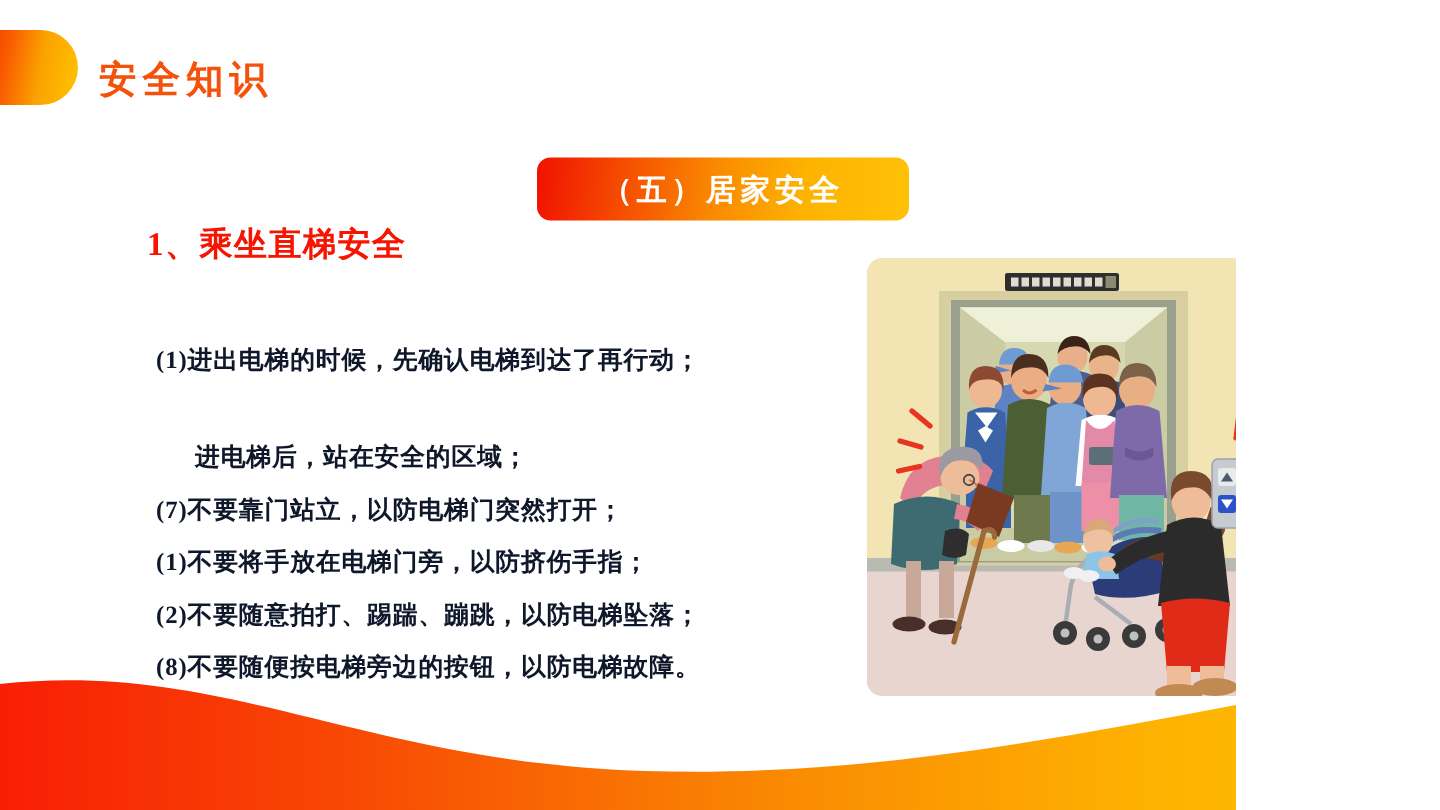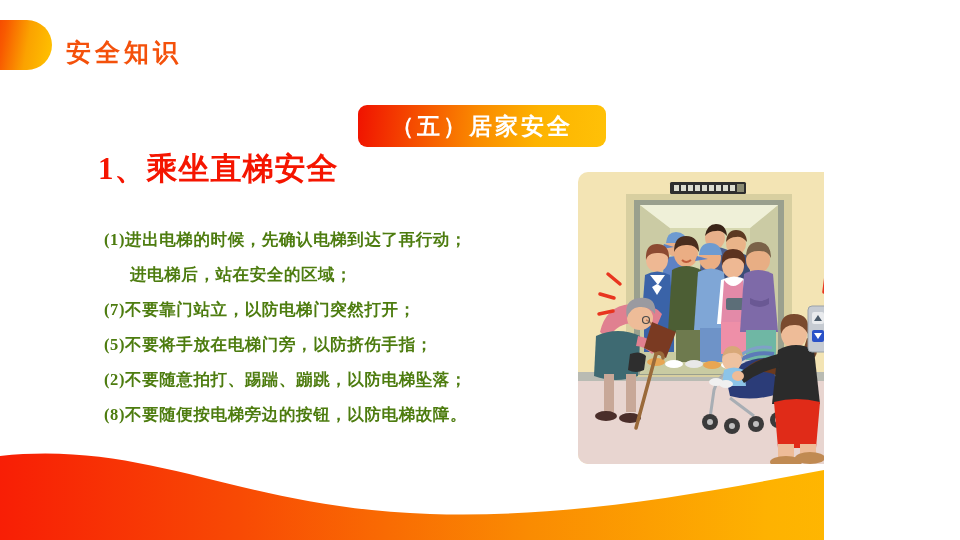--- a/index.html
+++ b/index.html
@@ -54,57 +54,57 @@
     width: 248px;
     height: 42px;
     border-radius: 9px;
     background: linear-gradient(95deg, #F01200 0%, #F54A00 22%, #FA8A00 48%, #FDB300 72%, #FFC107 100%);
     display: flex;
     align-items: center;
     justify-content: center;
   }
   .section-badge-label {
     color: #ffffff;
-    font-size: 23px;
+    font-size: 20px;
     font-weight: bold;
     letter-spacing: 3px;
     white-space: nowrap;
     font-family: "Liberation Serif", "DejaVu Serif", serif;
   }
 
   
   .main-heading {
     position: absolute;
     left: 98px;
     top: 148px;
-    font-size: 31px;
+    font-size: 22px;
     font-weight: bold;
     color: #F51500;
     letter-spacing: 1px;
     white-space: nowrap;
     font-family: "Liberation Serif", "DejaVu Serif", serif;
   }
 
   
   .body-list {
     position: absolute;
     left: 104px;
     top: 222px;
     width: 452px;
   }
   .body-line {
     font-size: 16.5px;
     font-weight: bold;
-    color: #4d7c0f;
+    color: #0f172a;
     line-height: 35px;
     letter-spacing: 0.6px;
     white-space: nowrap;
     font-family: "Liberation Serif", "DejaVu Serif", serif;
   }
-  .body-line.indent { padding-left: 26px; }
+  .body-line.indent { padding-left: 26px; margin-top: 30px; }
 
   
   .footer-wave {
     position: absolute;
     left: 0;
     bottom: 0;
     width: 960px;
     height: 110px;
   }
 
@@ -130,21 +130,21 @@
   <div class="section-badge">
     <span class="section-badge-label">（五）居家安全</span>
   </div>
 
   <div class="main-heading">1、乘坐直梯安全</div>
 
   <div class="body-list">
     <div class="body-line">(1)进出电梯的时候，先确认电梯到达了再行动；</div>
     <div class="body-line indent">进电梯后，站在安全的区域；</div>
     <div class="body-line">(7)不要靠门站立，以防电梯门突然打开；</div>
-    <div class="body-line">(5)不要将手放在电梯门旁，以防挤伤手指；</div>
+    <div class="body-line">(1)不要将手放在电梯门旁，以防挤伤手指；</div>
     <div class="body-line">(2)不要随意拍打、踢踹、蹦跳，以防电梯坠落；</div>
     <div class="body-line">(8)不要随便按电梯旁边的按钮，以防电梯故障。</div>
   </div>
 
   <div class="illustration">
     <svg class="illu-svg" viewBox="0 0 302 292" xmlns="http://www.w3.org/2000/svg">
       <defs>
         <clipPath id="frameClip">
           <rect x="0" y="0" width="302" height="292" rx="10" ry="10"></rect>
         </clipPath>

